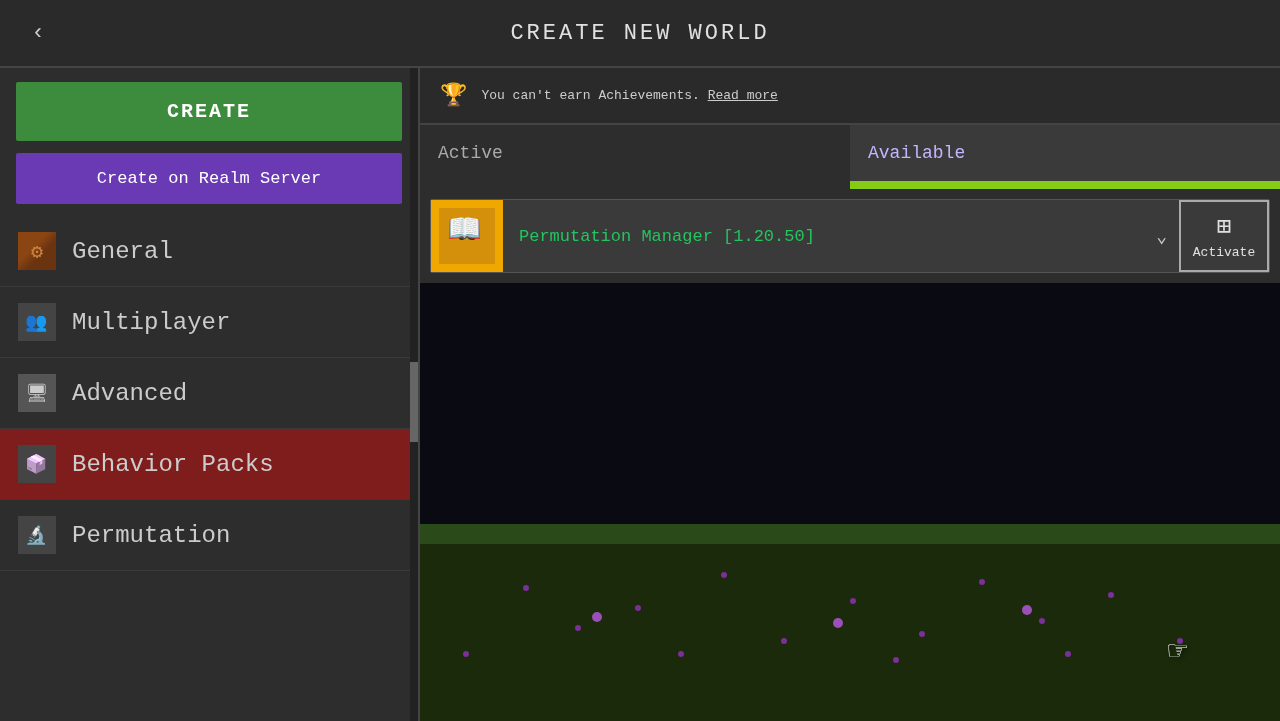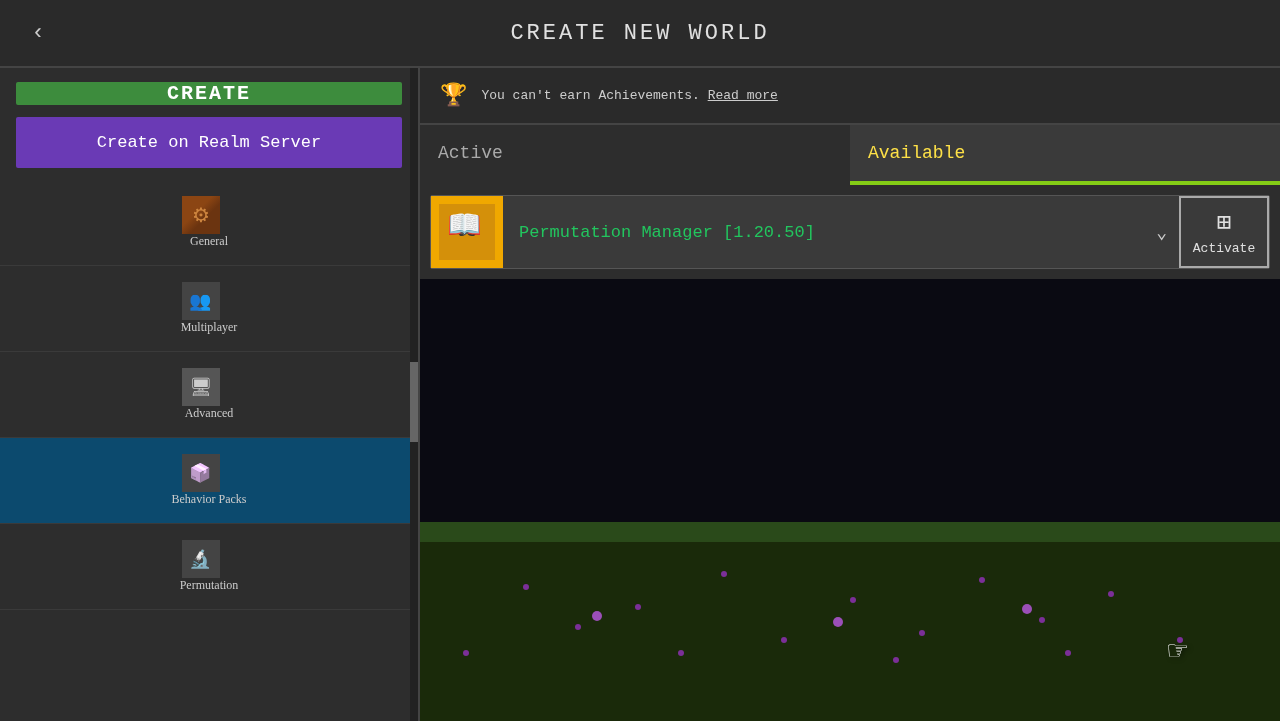--- a/index.html
+++ b/index.html
@@ -69,20 +69,21 @@
     .create-btn {
       margin: 14px 16px 8px 16px;
       background: #3d8c3d;
       color: #fff;
       font-size: 20px;
       font-weight: bold;
       font-family: 'Courier New', monospace;
       letter-spacing: 2px;
       text-transform: uppercase;
       border: none;
+      padding: 18px;
       cursor: pointer;
       text-align: center;
       border-radius: 2px;
     }
 
     .realm-btn {
       margin: 4px 16px 12px 16px;
       background: #6a3ab5;
       color: #fff;
       font-size: 17px;
@@ -98,28 +99,27 @@
       flex: 1;
       overflow-y: auto;
     }
 
     .sidebar-item {
       display: flex;
       align-items: center;
       padding: 16px 18px;
       cursor: pointer;
       color: #ccc;
-      font-size: 12px;
-      font-family: Liberation Serif, serif;
+      font-size: 24px;
+      font-family: Liberation Mono, monospace;
       border-bottom: 1px solid #3a3a3a;
-      flex-direction: column;
     }
 
     .sidebar-item.active {
-      background: #0c4a6e;
+      background: #7f1d1d;
     }
 
     .sidebar-icon {
       width: 38px;
       height: 38px;
       margin-right: 16px;
       flex-shrink: 0;
       display: flex;
       align-items: center;
       justify-content: center;
@@ -253,23 +253,23 @@
       padding: 18px;
       text-align: left;
       font-size: 18px;
       font-family: 'Courier New', monospace;
       color: #aaa;
       cursor: pointer;
       border-bottom: 3px solid transparent;
     }
 
     .tab.active {
-      color: #fde047;
+      color: #c4b5fd;
       background: #3a3a3a;
-      border-bottom: 4px solid #84cc16;
+      border-bottom: 8px solid #84cc16;
     }
 
     
     .pack-list {
       padding: 10px;
       background: #2d2d2d;
       flex-shrink: 0;
     }
 
     .pack-item {

